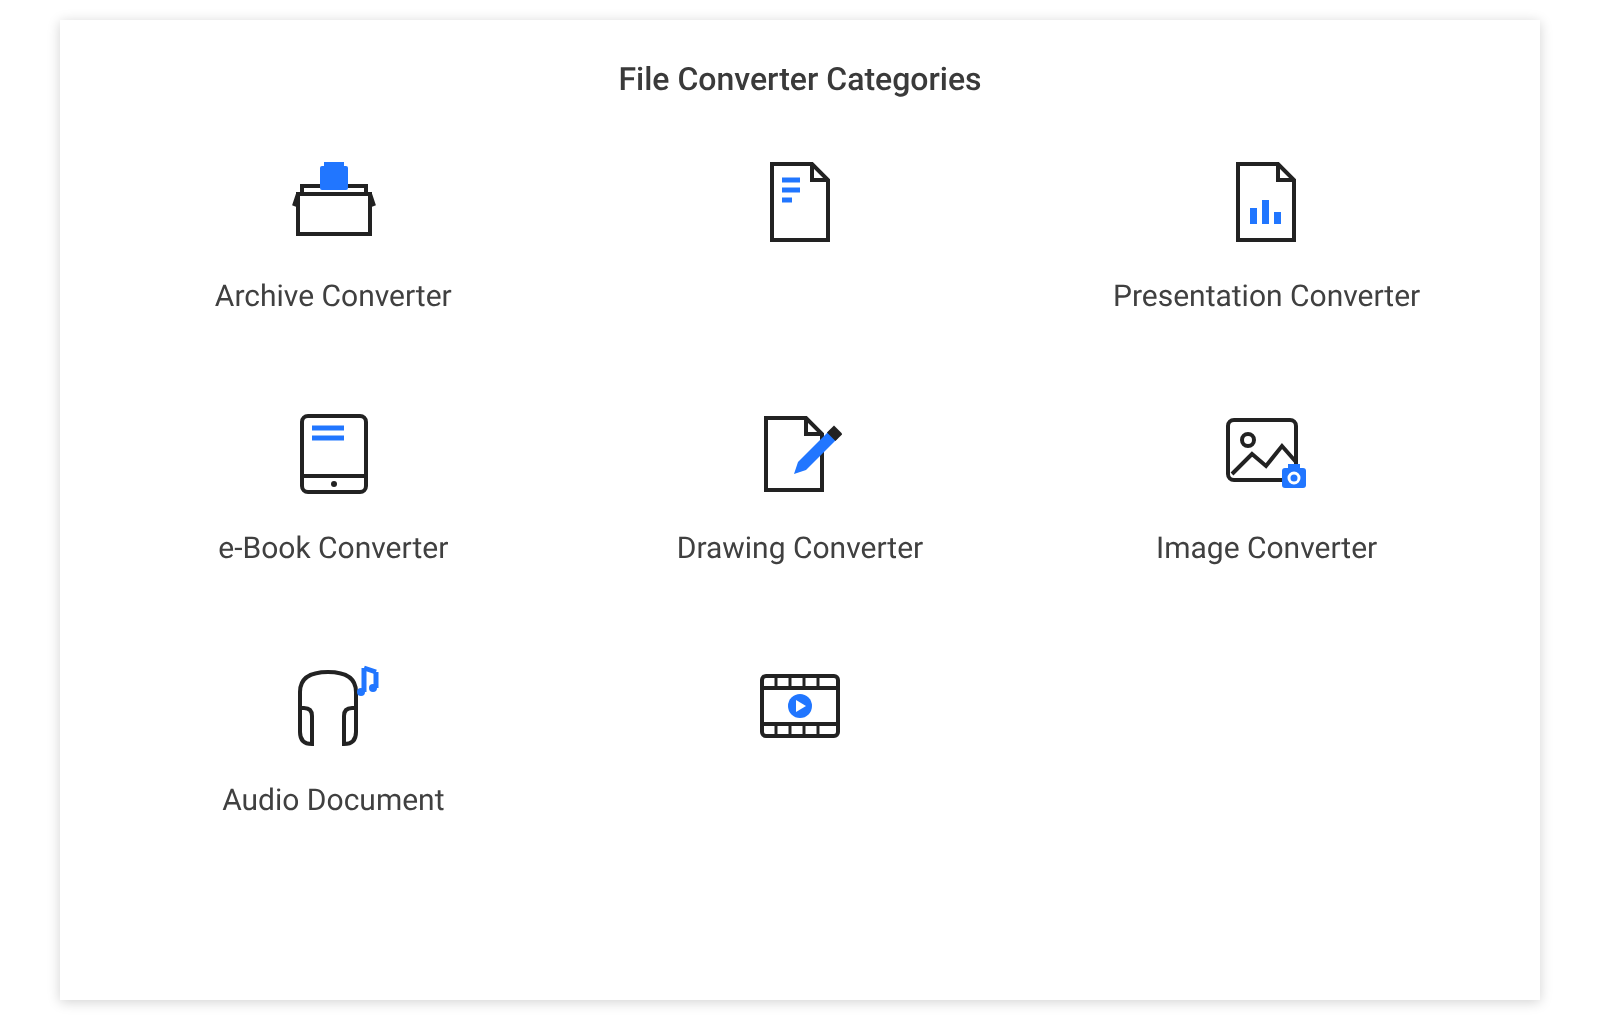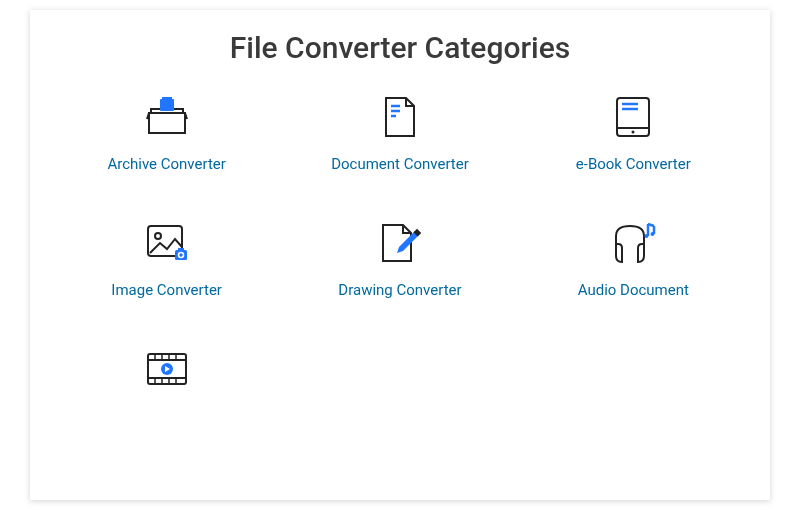--- a/index.html
+++ b/index.html
@@ -12,21 +12,21 @@
   }
   .panel {
     margin: 10px 30px 10px 30px;
     background: #fff;
     box-shadow: 0 1px 6px rgba(0,0,0,0.18);
     height: 490px;
     padding: 20px 30px 10px 30px;
   }
   .title {
     text-align: center;
-    font-size: 30px;
+    font-size: 16px;
     font-weight: 500;
     color: #3a3a3a;
     margin-bottom: 30px;
   }
   .grid {
     display: grid;
     grid-template-columns: repeat(3, 1fr);
     row-gap: 48px;
     column-gap: 20px;
     justify-items: center;
@@ -40,21 +40,21 @@
   }
   .icon-wrap {
     height: 44px;
     display: flex;
     align-items: center;
     justify-content: center;
     margin-bottom: 16px;
   }
   .tile-label {
     font-size: 15px;
-    color: #0369a1;
+    color: #404040;
     text-align: center;
   }
   svg { display: block; }
 </style>
 </head>
 <body>
 
 <div class="panel">
   <h1 class="title">File Converter Categories</h1>
   <div class="grid">
@@ -75,61 +75,72 @@
     <div class="tile">
       <div class="icon-wrap">
         <svg width="36" height="42" viewBox="0 0 36 42">
           <path d="M4 2 L24 2 L32 10 L32 40 L4 40 Z" fill="none" stroke="#222" stroke-width="2"></path>
           <path d="M24 2 L24 10 L32 10" fill="none" stroke="#222" stroke-width="2"></path>
           <line x1="9" y1="10" x2="18" y2="10" stroke="#2176ff" stroke-width="2.5"></line>
           <line x1="9" y1="15" x2="18" y2="15" stroke="#2176ff" stroke-width="2.5"></line>
           <line x1="9" y1="20" x2="14" y2="20" stroke="#2176ff" stroke-width="2.5"></line>
         </svg>
       </div>
-      <div class="tile-label">Document Converter</div>
     </div>
 
+    <div class="tile">
+      <div class="icon-wrap">
+        <svg width="36" height="42" viewBox="0 0 36 42">
+          <path d="M4 2 L24 2 L32 10 L32 40 L4 40 Z" fill="none" stroke="#222" stroke-width="2"></path>
+          <path d="M24 2 L24 10 L32 10" fill="none" stroke="#222" stroke-width="2"></path>
+          <rect x="10" y="24" width="3.5" height="8" fill="#2176ff"></rect>
+          <rect x="16" y="20" width="3.5" height="12" fill="#2176ff"></rect>
+          <rect x="22" y="26" width="3.5" height="6" fill="#2176ff"></rect>
+        </svg>
+      </div>
+      <div class="tile-label">Presentation Converter</div>
+    </div>
 
     <div class="tile">
       <div class="icon-wrap">
         <svg width="38" height="44" viewBox="0 0 38 44">
           <rect x="3" y="3" width="32" height="38" rx="3" fill="none" stroke="#222" stroke-width="2"></rect>
           <line x1="3" y1="33" x2="35" y2="33" stroke="#222" stroke-width="2"></line>
           <circle cx="19" cy="37" r="1.5" fill="#222"></circle>
           <line x1="8" y1="9" x2="24" y2="9" stroke="#2176ff" stroke-width="2.5"></line>
           <line x1="8" y1="14" x2="24" y2="14" stroke="#2176ff" stroke-width="2.5"></line>
         </svg>
       </div>
       <div class="tile-label">e-Book Converter</div>
     </div>
 
     <div class="tile">
       <div class="icon-wrap">
+        <svg width="42" height="44" viewBox="0 0 42 44">
+          <path d="M4 4 L24 4 L32 12 L32 40 L4 40 Z" fill="none" stroke="#222" stroke-width="2"></path>
+          <path d="M24 4 L24 12 L32 12" fill="none" stroke="#222" stroke-width="2"></path>
+          <path d="M36 10 L40 14 L24 30 L18 32 L20 26 Z" fill="#2176ff"></path>
+          <rect x="35" y="9" width="6" height="5" transform="rotate(45 38 12)" fill="#222"></rect>
+        </svg>
+      </div>
+      <div class="tile-label">Drawing Converter</div>
+    </div>
+
+    <div class="tile">
+      <div class="icon-wrap">
         <svg width="44" height="40" viewBox="0 0 44 40">
           <rect x="3" y="3" width="34" height="30" rx="3" fill="none" stroke="#222" stroke-width="2"></rect>
           <circle cx="13" cy="13" r="3" fill="none" stroke="#222" stroke-width="2"></circle>
           <path d="M5 30 L15 20 L22 26 L30 16 L37 24" fill="none" stroke="#222" stroke-width="2"></path>
           <rect x="30" y="27" width="12" height="10" rx="1.5" fill="#2176ff"></rect>
           <circle cx="36" cy="32" r="2.5" fill="none" stroke="#fff" stroke-width="1.5"></circle>
           <rect x="33" y="25" width="6" height="3" fill="#2176ff"></rect>
         </svg>
       </div>
       <div class="tile-label">Image Converter</div>
-    </div>
-
-    <div class="tile">
-      <div class="icon-wrap">
-        <svg width="42" height="44" viewBox="0 0 42 44">
-          <path d="M4 4 L24 4 L32 12 L32 40 L4 40 Z" fill="none" stroke="#222" stroke-width="2"></path>
-          <path d="M24 4 L24 12 L32 12" fill="none" stroke="#222" stroke-width="2"></path>
-          <path d="M36 10 L40 14 L24 30 L18 32 L20 26 Z" fill="#2176ff"></path>
-          <rect x="35" y="9" width="6" height="5" transform="rotate(45 38 12)" fill="#222"></rect>
-        </svg>
-      </div>
-      <div class="tile-label">Drawing Converter</div>
     </div>
 
     <div class="tile">
       <div class="icon-wrap">
         <svg width="46" height="42" viewBox="0 0 46 42">
           <path d="M6 14 L6 34 Q6 40 12 40 L12 26 Q12 22 8 22 L6 22" fill="none" stroke="#222" stroke-width="2"></path>
           <path d="M34 14 L34 34 Q34 40 28 40 L28 26 Q28 22 32 22 L34 22" fill="none" stroke="#222" stroke-width="2"></path>
           <path d="M6 14 Q6 4 20 4 Q34 4 34 14" fill="none" stroke="#222" stroke-width="2"></path>
           <path d="M38 2 L38 14 M44 4 L44 12" stroke="#2176ff" stroke-width="2.5"></path>
           <circle cx="36.5" cy="14" r="2" fill="#2176ff"></circle>

